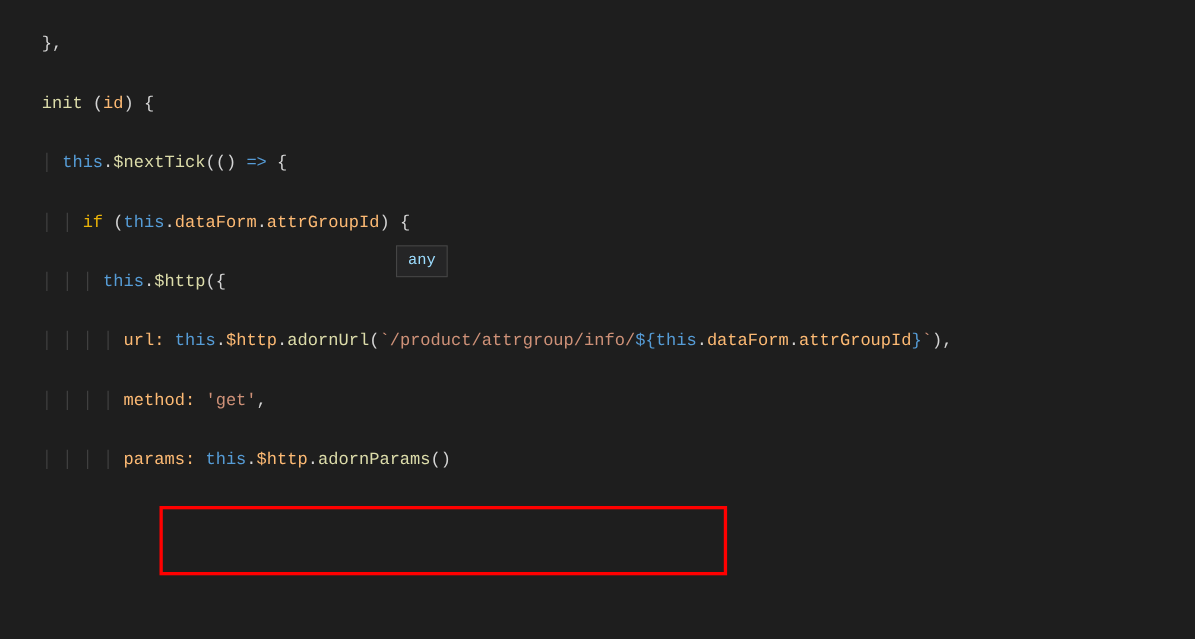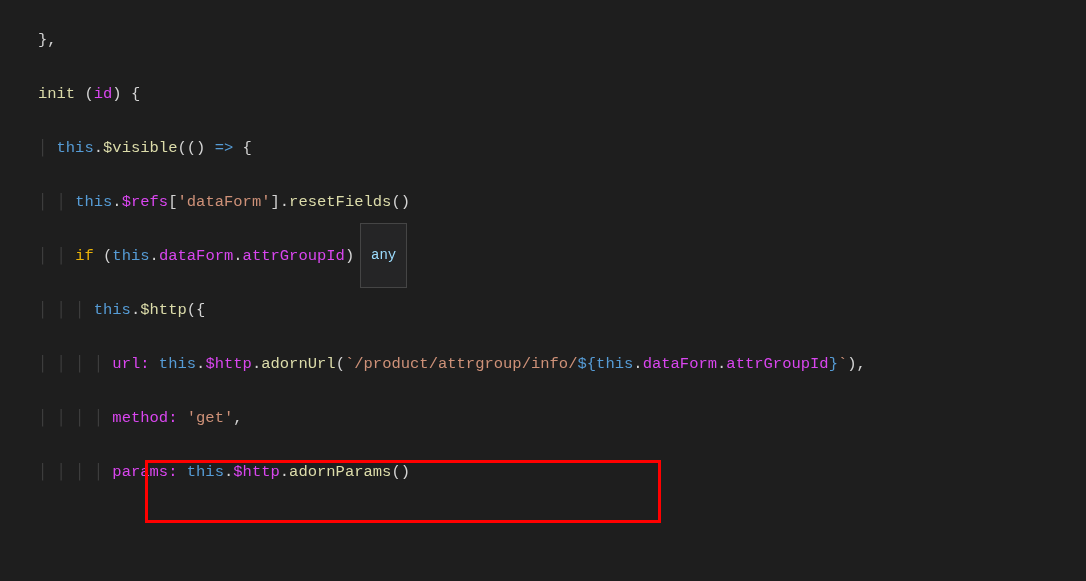--- a/index.html
+++ b/index.html
@@ -15,38 +15,38 @@
     height: 581px;
     position: relative;
   }
   .editor {
     padding-left: 10px;
     padding-top: 0;
     white-space: pre;
     position: relative;
   }
   .blue { color: #569cd6; }
-  .lightblue { color: #d946ef; }
+  .lightblue { color: #fdba74; }
   .yellow { color: #dcdcaa; font-family: Liberation Mono, monospace; }
   .str { color: #ce9178; }
   .num { color: #b4cea8; }
   .purple { color: #eab308; }
   .white { color: #d4d4d4; }
 
   .guide {
     color: #404040;
   }
 
   .tooltip {
     position: absolute;
     left: 360px;
     top: 223px;
     background: #252526;
     border: 1px solid #454545;
-    padding: 18px 10px;
+    padding: 0 10px;
     color: #9cdcfe;
     font-size: 14px;
     z-index: 5;
   }
 
   .highlight-box {
     position: absolute;
     border: 3px solid #ff0000;
     left: 145px;
     top: 460px;
@@ -55,22 +55,21 @@
     pointer-events: none;
     z-index: 4;
   }
 </style>
 </head>
 <body>
 
 <div class="editor">
 <div>   <span class="white">},</span></div>
 <div>   <span class="yellow">init</span><span class="white"> (</span><span class="lightblue">id</span><span class="white">) {</span></div>
-<div>   <span class="guide">│ </span><span class="blue">this</span><span class="white">.</span><span class="yellow">$visible</span><span class="white">(() </span><span class="blue">=&gt;</span><span class="white"> {</span></div>
-<div>   <span class="guide">│ │ </span><span class="blue">this</span><span class="white">.</span><span class="lightblue">$refs</span><span class="white">[</span><span class="str">'dataForm'</span><span class="white">].</span><span class="yellow">resetFields</span><span class="white">()</span></div>
+<div>   <span class="guide">│ </span><span class="blue">this</span><span class="white">.</span><span class="yellow">$nextTick</span><span class="white">(() </span><span class="blue">=&gt;</span><span class="white"> {</span></div>
 <div>   <span class="guide">│ │ </span><span class="purple">if</span><span class="white"> (</span><span class="blue">this</span><span class="white">.</span><span class="lightblue">dataForm</span><span class="white">.</span><span class="lightblue">attrGroupId</span><span class="white">) {</span></div>
 <div>   <span class="guide">│ │ │ </span><span class="blue">this</span><span class="white">.</span><span class="yellow">$http</span><span class="white">({</span></div>
 <div>   <span class="guide">│ │ │ │ </span><span class="lightblue">url</span><span class="lightblue">: </span><span class="blue">this</span><span class="white">.</span><span class="lightblue">$http</span><span class="white">.</span><span class="yellow">adornUrl</span><span class="white">(</span><span class="str">`/product/attrgroup/info/</span><span class="blue">${</span><span class="blue">this</span><span class="white">.</span><span class="lightblue">dataForm</span><span class="white">.</span><span class="lightblue">attrGroupId</span><span class="blue">}</span><span class="str">`</span><span class="white">),</span></div>
 <div>   <span class="guide">│ │ │ │ </span><span class="lightblue">method</span><span class="lightblue">: </span><span class="str">'get'</span><span class="white">,</span></div>
 <div>   <span class="guide">│ │ │ │ </span><span class="lightblue">params</span><span class="lightblue">: </span><span class="blue">this</span><span class="white">.</span><span class="lightblue">$http</span><span class="white">.</span><span class="yellow">adornParams</span><span class="white">()</span></div>
 
 
 
 
 

